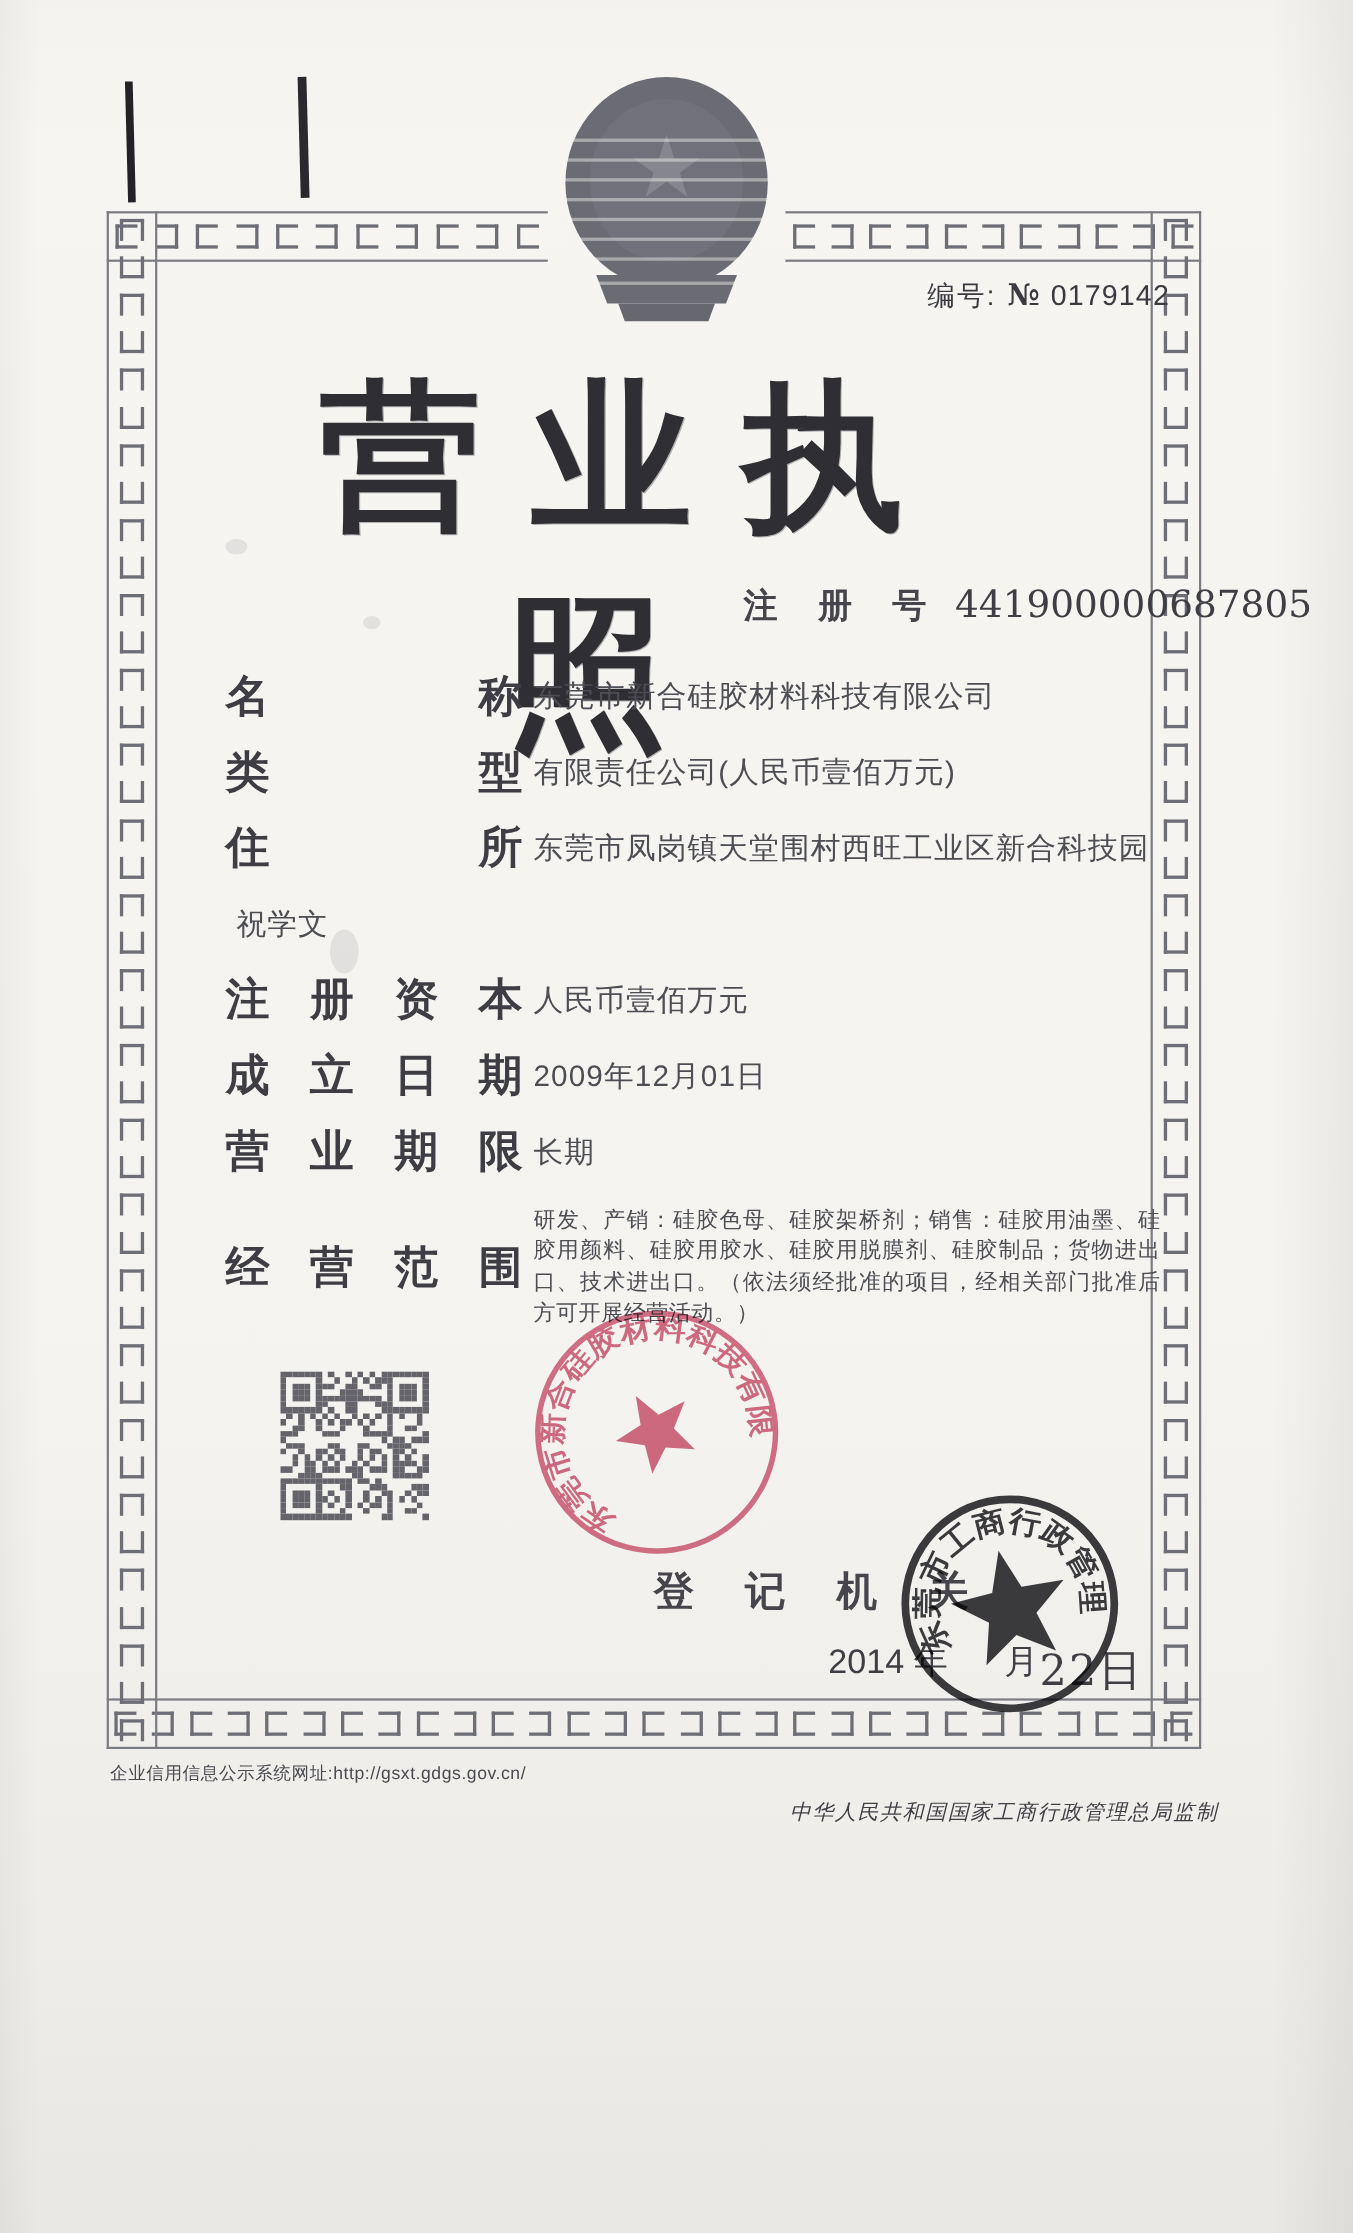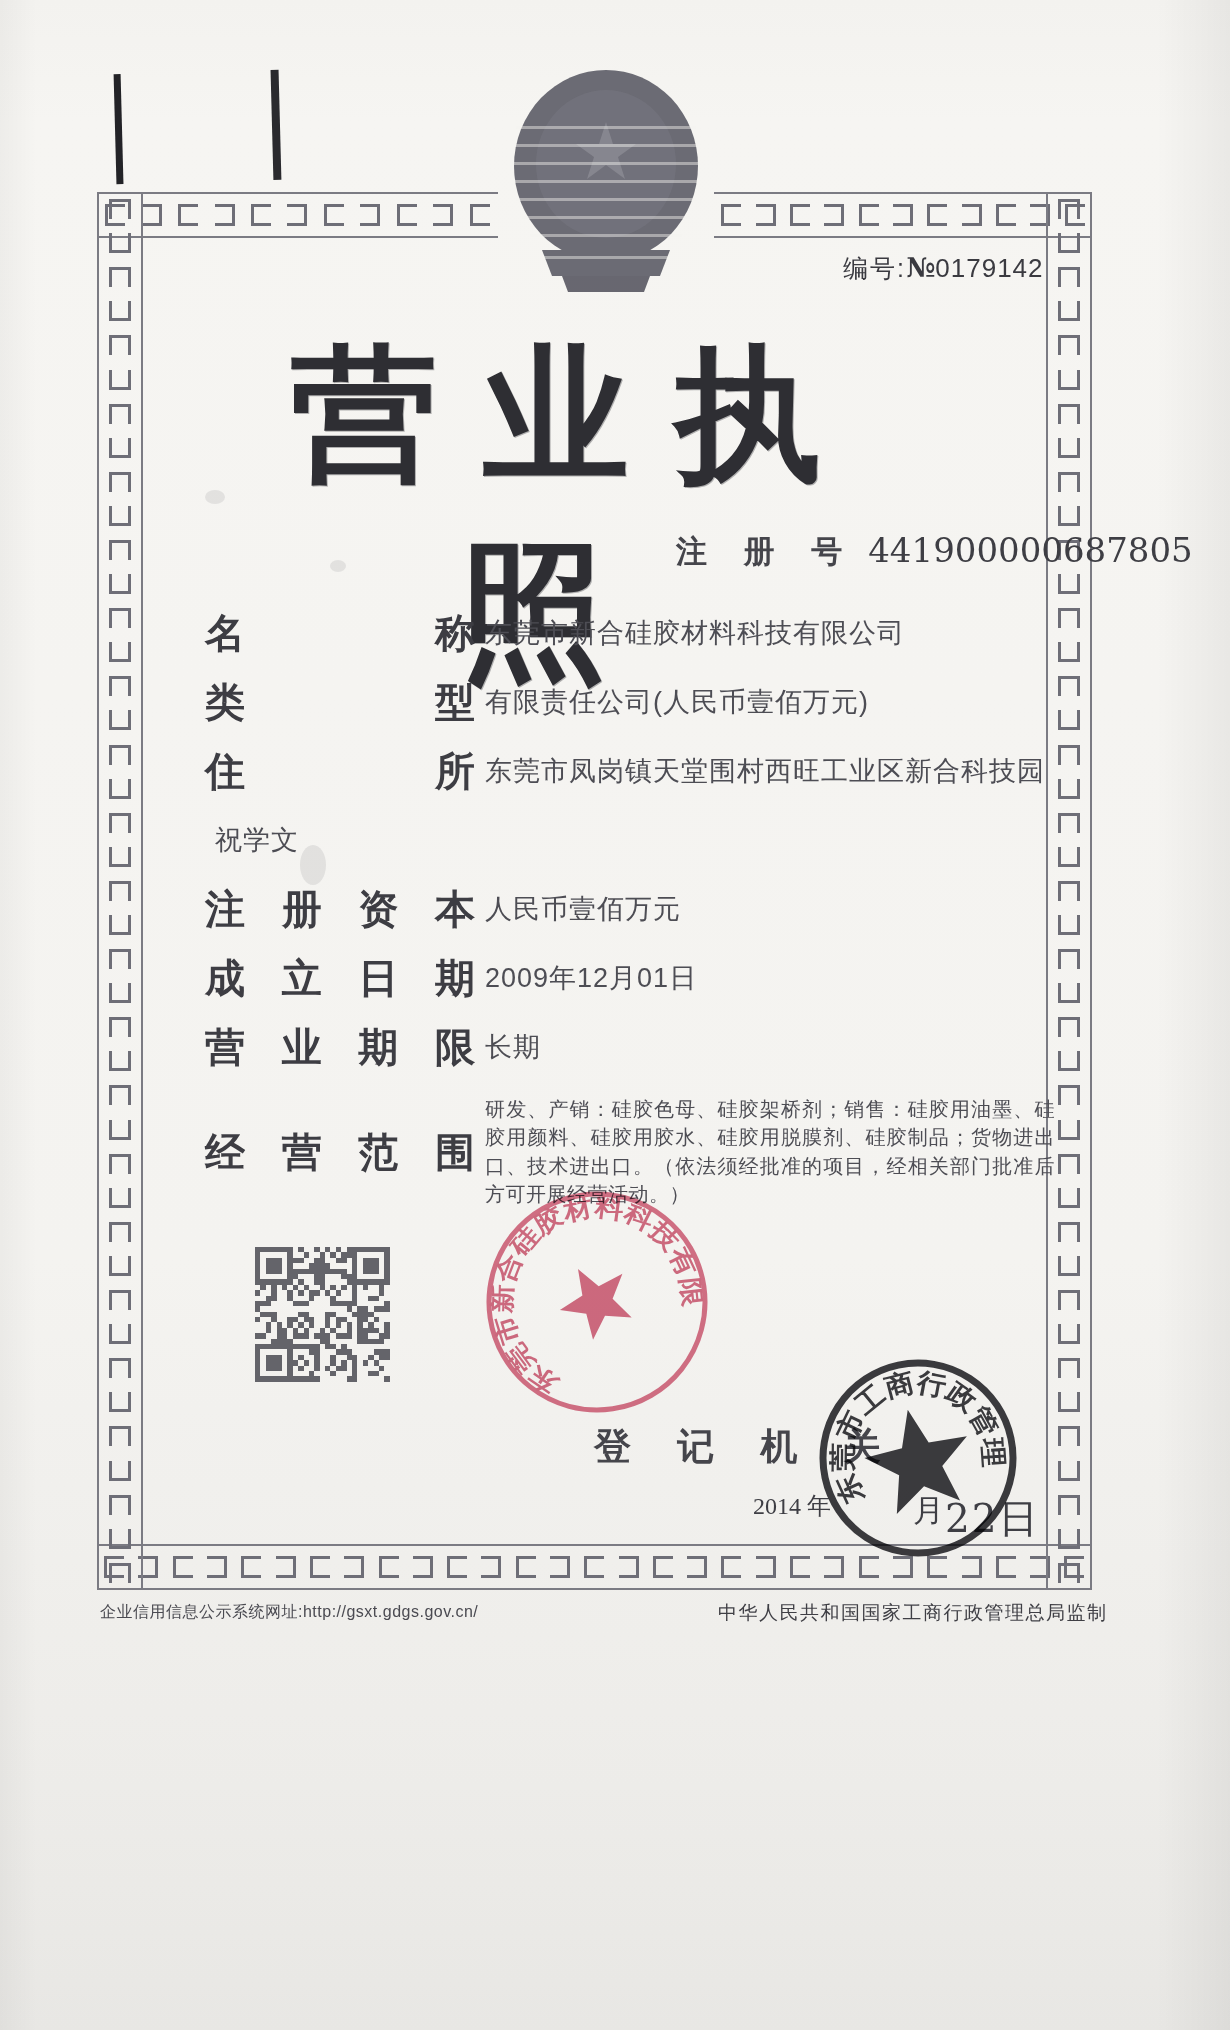--- a/index.html
+++ b/index.html
@@ -46,21 +46,21 @@
   .strip.v .hk{width:22px;height:20px;}
   .strip.v .hk:nth-child(odd){border-bottom:0;}
   .strip.v .hk:nth-child(even){border-top:0;}
   .strip.top-a{left:97px;top:192px;width:401px;}
   .strip.top-b{left:714px;top:192px;width:378px;}
   .strip.bottom{left:97px;top:1544px;width:995px;}
   .strip.left{left:97px;top:192px;height:1398px;}
   .strip.right{left:1046px;top:192px;height:1398px;}
 
   
-  .serial{position:absolute;left:843px;top:252px;display:flex;align-items:baseline;color:#3a3a40;}
+  .serial{position:absolute;left:843px;top:252px;display:flex;align-items:baseline;gap:10px;color:#3a3a40;}
   .serial .s-label{font-size:25px;letter-spacing:2px;}
   .serial .s-sign{font-size:27px;font-weight:bold;font-family:"DejaVu Serif", serif;}
   .serial .s-num{font-size:26px;font-family:Liberation Sans, sans-serif;letter-spacing:1px;}
 
   
   .title{
     position:absolute;left:156px;top:318px;width:800px;text-align:center;
     font-size:146px;font-weight:900;color:#2e2e33;letter-spacing:46px;text-indent:46px;
     text-shadow:1px 1px 0 rgba(46,46,51,.35);
   }
@@ -86,29 +86,29 @@
   .qr span{width:5.4px;height:5.4px;}
   .qr span.f{background:#515158;}
 
   
   .company-seal{position:absolute;left:477px;top:1182px;mix-blend-mode:multiply;opacity:.88;}
   .registry-seal{position:absolute;left:813px;top:1353px;mix-blend-mode:multiply;opacity:.92;z-index:6;}
 
   
   .registry-label{position:absolute;left:594px;top:1422px;font-size:37px;font-weight:600;
                   letter-spacing:18px;color:#45454b;z-index:5;}
-  .date-year{position:absolute;left:753px;top:1490px;font-size:24px;color:#3e3e44;z-index:5;
-             font-family:Liberation Serif, serif;}
+  .date-year{position:absolute;left:753px;top:1490px;font-size:31px;color:#3e3e44;z-index:5;
+             font-family:Liberation Sans, sans-serif;}
   .date-month{position:absolute;left:913px;top:1490px;font-size:31px;color:#3e3e44;z-index:5;}
   .date-day{position:absolute;left:945px;top:1492px;font-size:39px;color:#3e3e44;z-index:5;
             font-family:"DejaVu Serif", serif;letter-spacing:2px;}
 
   
   .footer-left{position:absolute;left:100px;top:1602px;font-size:16px;letter-spacing:.5px;color:#4a4a51;}
-  .footer-right{position:absolute;left:718px;top:1600px;font-size:19px;letter-spacing:1.5px;color:#3f3f45;}
+  .footer-right{position:absolute;left:718px;top:1635px;font-size:19px;letter-spacing:1.5px;color:#3f3f45;font-style:italic;}
 
   .smudge{position:absolute;background:rgba(90,90,100,.12);border-radius:50%;}
 </style>
 </head>
 <body>
 
 <div class="page">
 
   <div class="barcode"></div>
 

